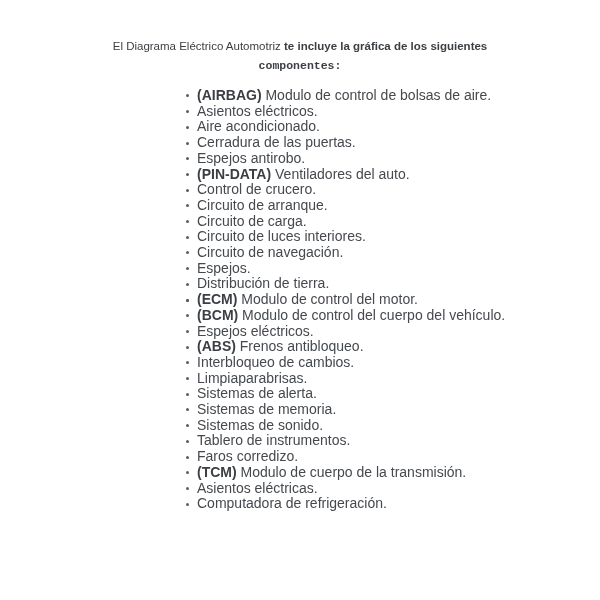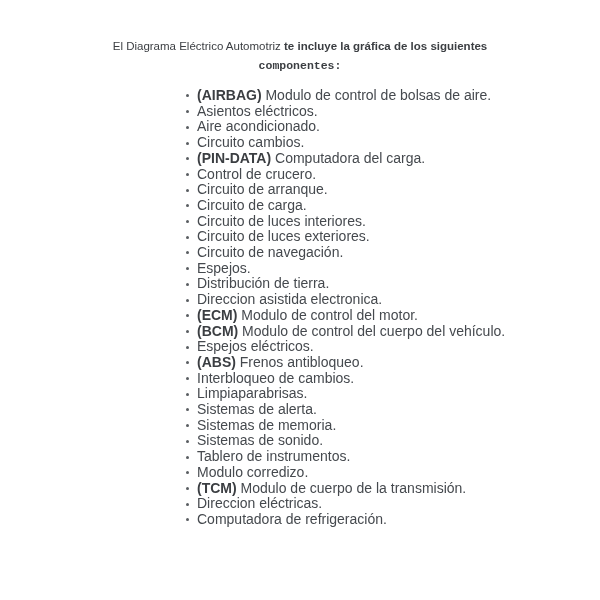--- a/index.html
+++ b/index.html
@@ -60,39 +60,39 @@
 </head>
 <body>
 
 <div class="page">
   <h2 class="title"><span>El Diagrama Eléctrico Automotriz</span> <span class="t-bold">te incluye la gráfica de los siguientes</span><span class="t-bold t-line2">componentes:</span></h2>
 
   <ul class="components">
       <li><span class="bullet"></span><span class="acr">(AIRBAG) </span><span>Modulo de control de bolsas de aire.</span></li>
       <li><span class="bullet"></span><span>Asientos eléctricos.</span></li>
       <li><span class="bullet"></span><span>Aire acondicionado.</span></li>
-      <li><span class="bullet"></span><span>Circuito cambios.</span></li>
-      <li><span class="bullet"></span><span class="acr">(PIN-DATA) </span><span>Computadora del carga.</span></li>
+      <li><span class="bullet"></span><span>Cerradura de las puertas.</span></li>
+      <li><span class="bullet"></span><span>Espejos antirobo.</span></li>
+      <li><span class="bullet"></span><span class="acr">(PIN-DATA) </span><span>Ventiladores del auto.</span></li>
       <li><span class="bullet"></span><span>Control de crucero.</span></li>
       <li><span class="bullet"></span><span>Circuito de arranque.</span></li>
       <li><span class="bullet"></span><span>Circuito de carga.</span></li>
       <li><span class="bullet"></span><span>Circuito de luces interiores.</span></li>
-      <li><span class="bullet"></span><span>Circuito de luces exteriores.</span></li>
       <li><span class="bullet"></span><span>Circuito de navegación.</span></li>
       <li><span class="bullet"></span><span>Espejos.</span></li>
       <li><span class="bullet"></span><span>Distribución de tierra.</span></li>
-      <li><span class="bullet"></span><span>Direccion asistida electronica.</span></li>
+      <li><span class="bullet"></span></li>
       <li><span class="bullet"></span><span class="acr">(ECM) </span><span>Modulo de control del motor.</span></li>
       <li><span class="bullet"></span><span class="acr">(BCM) </span><span>Modulo de control del cuerpo del vehículo.</span></li>
       <li><span class="bullet"></span><span>Espejos eléctricos.</span></li>
       <li><span class="bullet"></span><span class="acr">(ABS) </span><span>Frenos antibloqueo.</span></li>
       <li><span class="bullet"></span><span>Interbloqueo de cambios.</span></li>
       <li><span class="bullet"></span><span>Limpiaparabrisas.</span></li>
       <li><span class="bullet"></span><span>Sistemas de alerta.</span></li>
       <li><span class="bullet"></span><span>Sistemas de memoria.</span></li>
       <li><span class="bullet"></span><span>Sistemas de sonido.</span></li>
       <li><span class="bullet"></span><span>Tablero de instrumentos.</span></li>
-      <li><span class="bullet"></span><span>Modulo corredizo.</span></li>
+      <li><span class="bullet"></span><span>Faros corredizo.</span></li>
       <li><span class="bullet"></span><span class="acr">(TCM) </span><span>Modulo de cuerpo de la transmisión.</span></li>
-      <li><span class="bullet"></span><span>Direccion eléctricas.</span></li>
+      <li><span class="bullet"></span><span>Asientos eléctricas.</span></li>
       <li><span class="bullet"></span><span>Computadora de refrigeración.</span></li>
     </ul>
 </div>
 
 </body></html>

